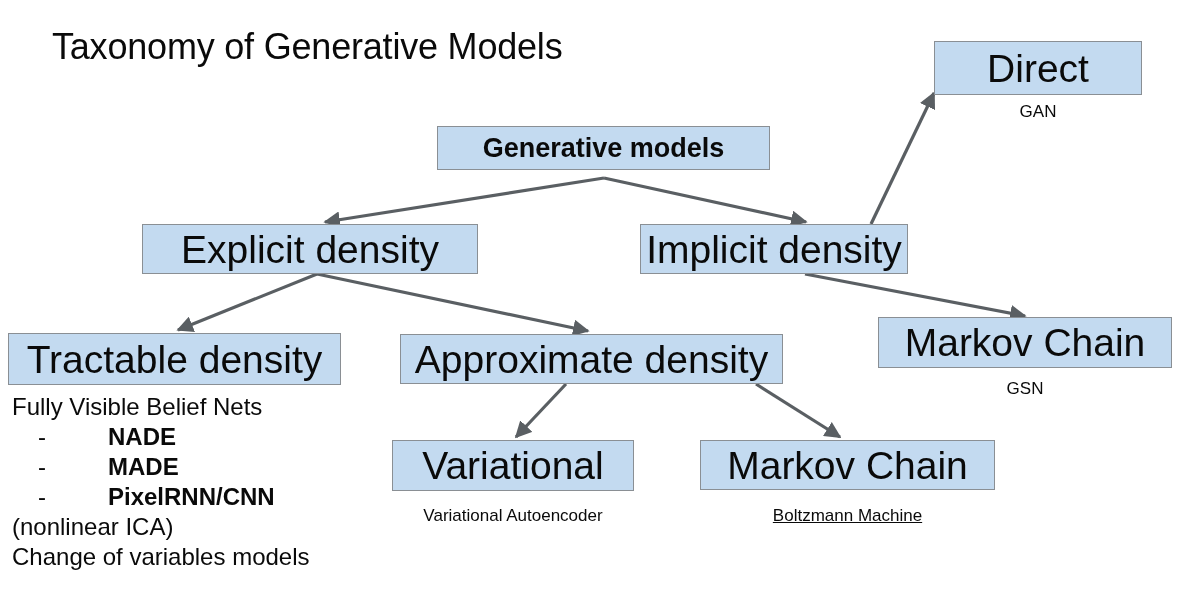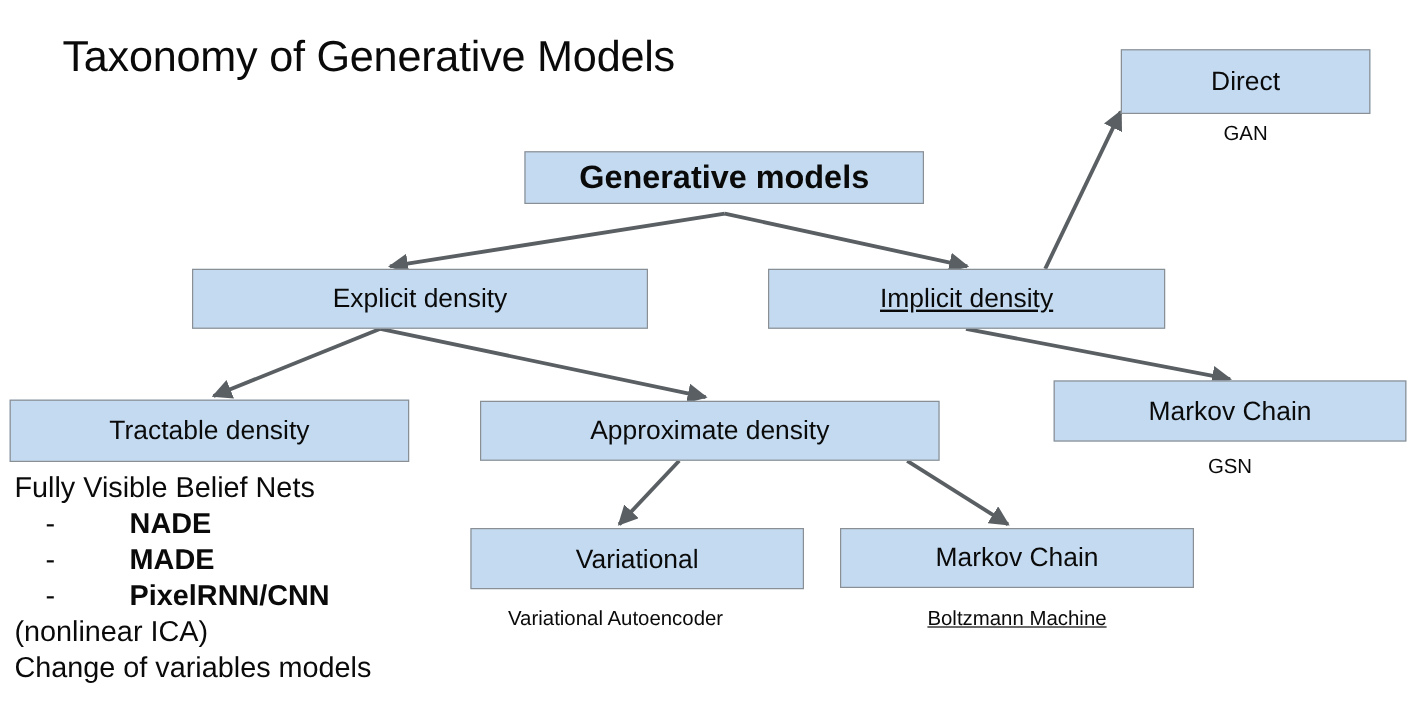--- a/index.html
+++ b/index.html
@@ -26,21 +26,21 @@
     pointer-events: none;
   }
   .node {
     position: absolute;
     box-sizing: border-box;
     background: #c3daf0;
     border: 1px solid #8a8f94;
     display: flex;
     align-items: center;
     justify-content: center;
-    font-size: 22px;
+    font-size: 39px;
     line-height: 1;
     color: #0a0a0a;
     white-space: nowrap;
     z-index: 2;
   }
   .node.root {
     font-weight: bold;
     font-size: 27px;
   }
   .caption {
@@ -118,25 +118,25 @@
       <line x1="317" y1="274" x2="588" y2="331"></line>
       <line x1="566" y1="384" x2="516" y2="437"></line>
       <line x1="756" y1="384" x2="840" y2="437"></line>
     </g>
   </svg>
 
   <div class="node root" style="left:437px; top:126px; width:333px; height:44px;">
     <span>Generative models</span>
   </div>
 
-  <div class="node" style="left:160px; top:224px; width:380px; height:50px;">
+  <div class="node" style="left:142px; top:224px; width:336px; height:50px;">
     <span>Explicit density</span>
   </div>
 
-  <div class="node" style="left:640px; top:224px; width:331px; height:50px;text-decoration:underline;">
+  <div class="node" style="left:640px; top:224px; width:268px; height:50px;">
     <span>Implicit density</span>
   </div>
 
   <div class="node" style="left:934px; top:41px; width:208px; height:54px;">
     <span>Direct</span>
   </div>
   <div class="caption" style="left:934px; top:103px; width:208px;">GAN</div>
 
   <div class="node" style="left:400px; top:334px; width:383px; height:50px;">
     <span>Approximate density</span>
@@ -144,21 +144,21 @@
 
   <div class="node" style="left:8px; top:333px; width:333px; height:52px;">
     <span>Tractable density</span>
   </div>
 
   <div class="node" style="left:878px; top:317px; width:294px; height:51px;">
     <span>Markov Chain</span>
   </div>
   <div class="caption" style="left:878px; top:380px; width:294px;">GSN</div>
 
-  <div class="node" style="left:392px; top:440px; width:278px; height:51px;">
+  <div class="node" style="left:392px; top:440px; width:242px; height:51px;">
     <span>Variational</span>
   </div>
   <div class="caption" style="left:358px; top:507px; width:310px;">Variational Autoencoder</div>
 
   <div class="node" style="left:700px; top:440px; width:295px; height:50px;">
     <span>Markov Chain</span>
   </div>
   <div class="caption" style="left:700px; top:507px; width:295px;text-decoration:underline;">Boltzmann Machine</div>
 
   <div id="tractable-list">

